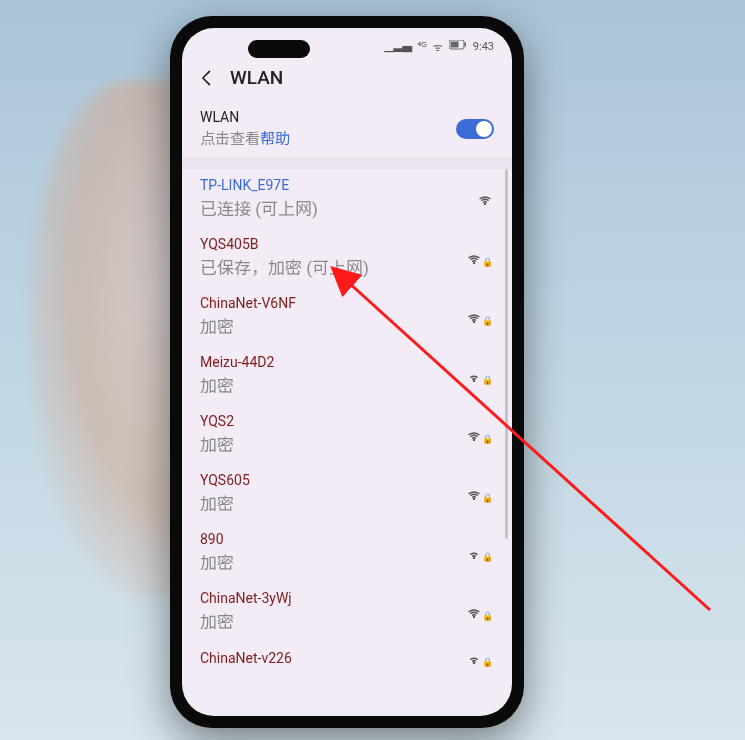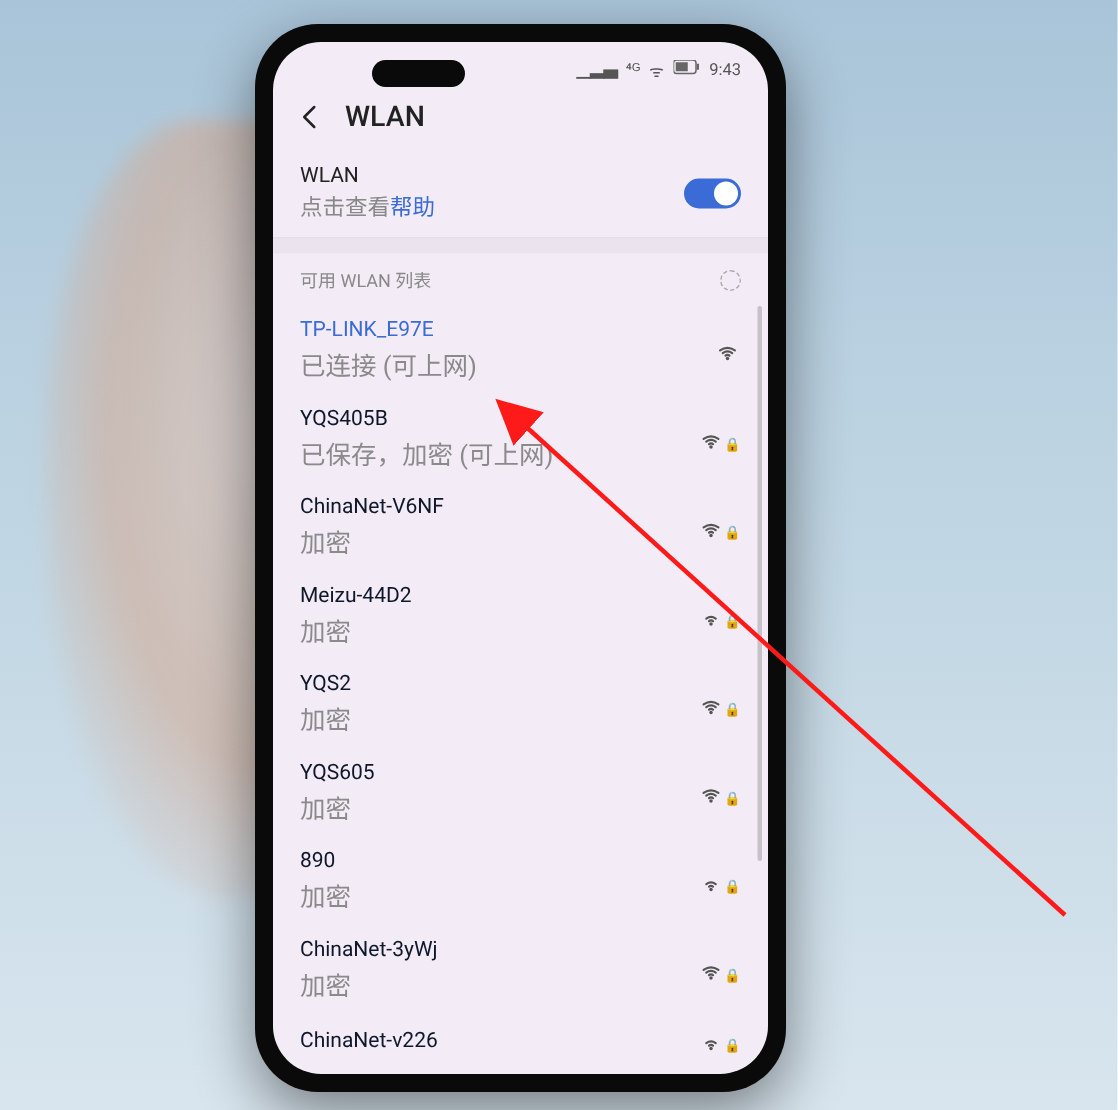--- a/index.html
+++ b/index.html
@@ -91,21 +91,21 @@
   }
   .spinner {
     width:14px;height:14px;border:1.5px dashed #aaa;border-radius:50%;
   }
   .net-list { position:relative;}
   .net-item {
     padding: 8px 18px 8px 18px;
     display:flex; justify-content:space-between; align-items:center;
   }
   .net-item .info { display:flex; flex-direction:column; gap:2px;}
-  .net-item .ssid { font-size:14px; color:#0f172a;}
+  .net-item .ssid { font-size:14px; color:#7f1d1d;}
   .net-item .ssid.connected { color:#3a6bd6;}
   .net-item .sub { font-size:17px; color:#8a8a8a;}
   .wifi-ic { display:flex; align-items:center; gap:2px; color:#555;}
   .wifi-ic svg { width:18px; height:18px;}
   .lock-mini { font-size:9px; color:#555; margin-left:-2px; margin-top:8px;}
   .scroll-hint {
     position:absolute; right:4px; top:0; width:3px; height:370px;
     background: rgba(0,0,0,.18); border-radius:2px;
   }
   
@@ -156,24 +156,20 @@
           <span class="secondary">
             <span>点击查看</span><span class="help-link">帮助</span>
           </span>
         </div>
         <div class="toggle"></div>
       </div>
 
 
       <div class="section-gap"></div>
 
-      <div class="section-header">
-        <span>可用 WLAN 列表</span>
-        <span class="spinner"></span>
-      </div>
 
       <div class="net-list" id="net-list">
         <div class="scroll-hint"></div>
       <div class="net-item">
     <div class="info">
       <span class="ssid connected">TP-LINK_E97E</span>
       <span class="sub">已连接 (可上网)</span>
     </div>
     <span class="wifi-ic">
               <svg viewBox="0 0 20 20">

